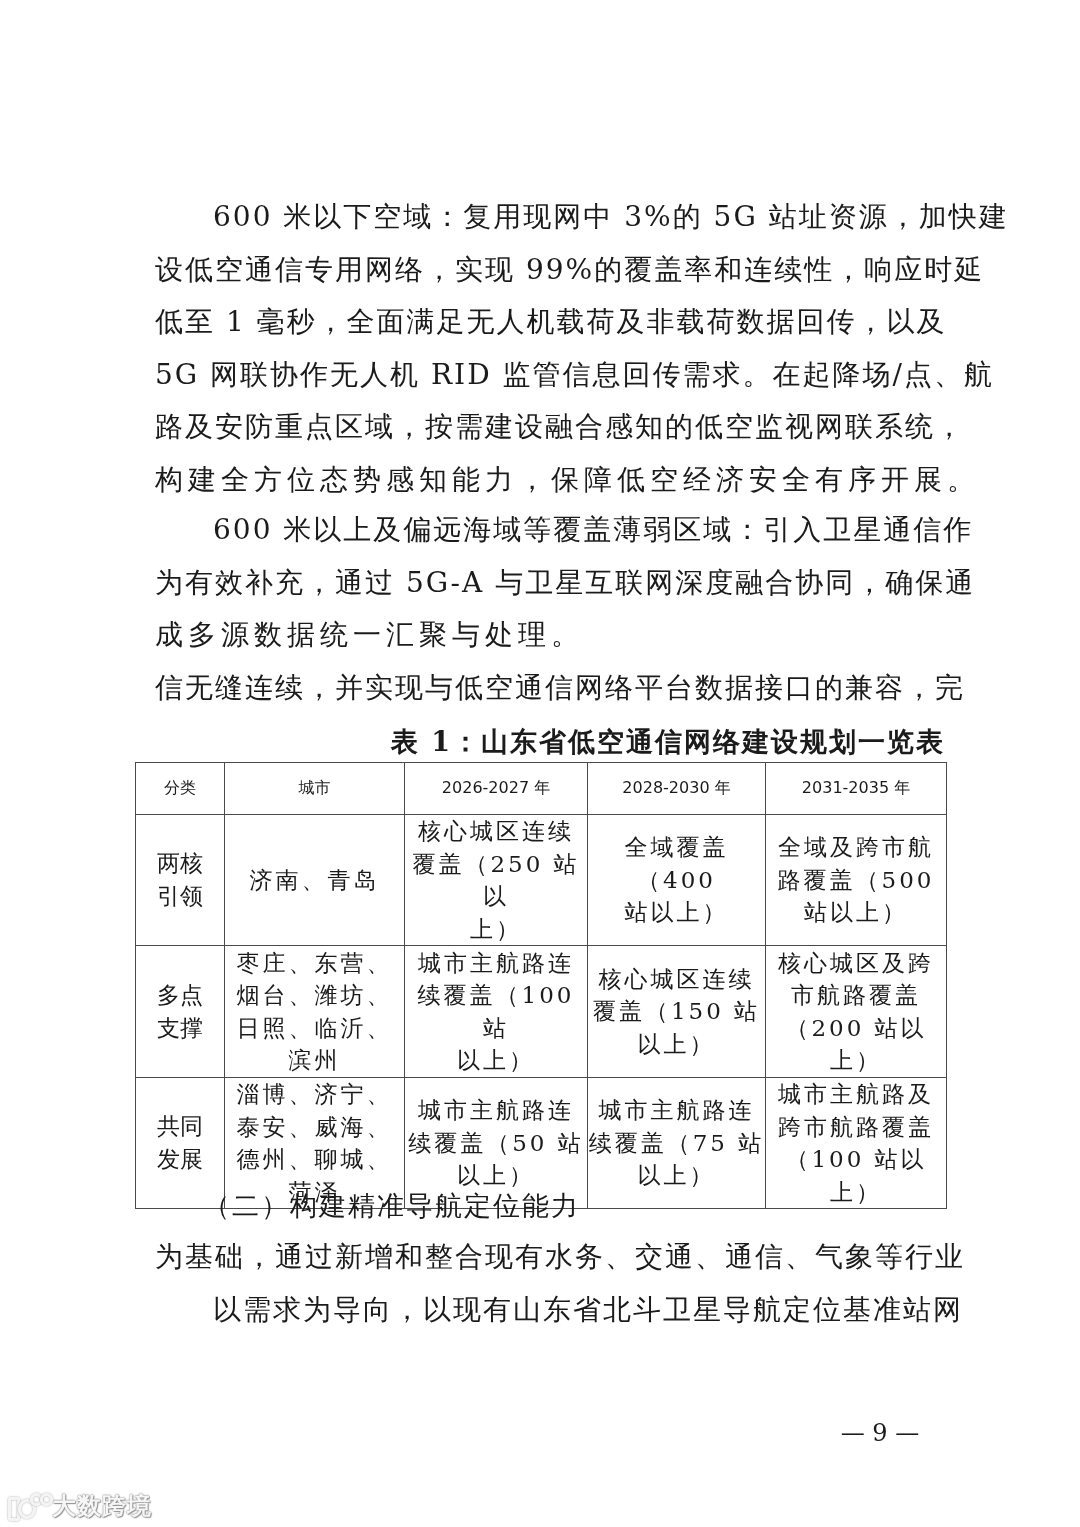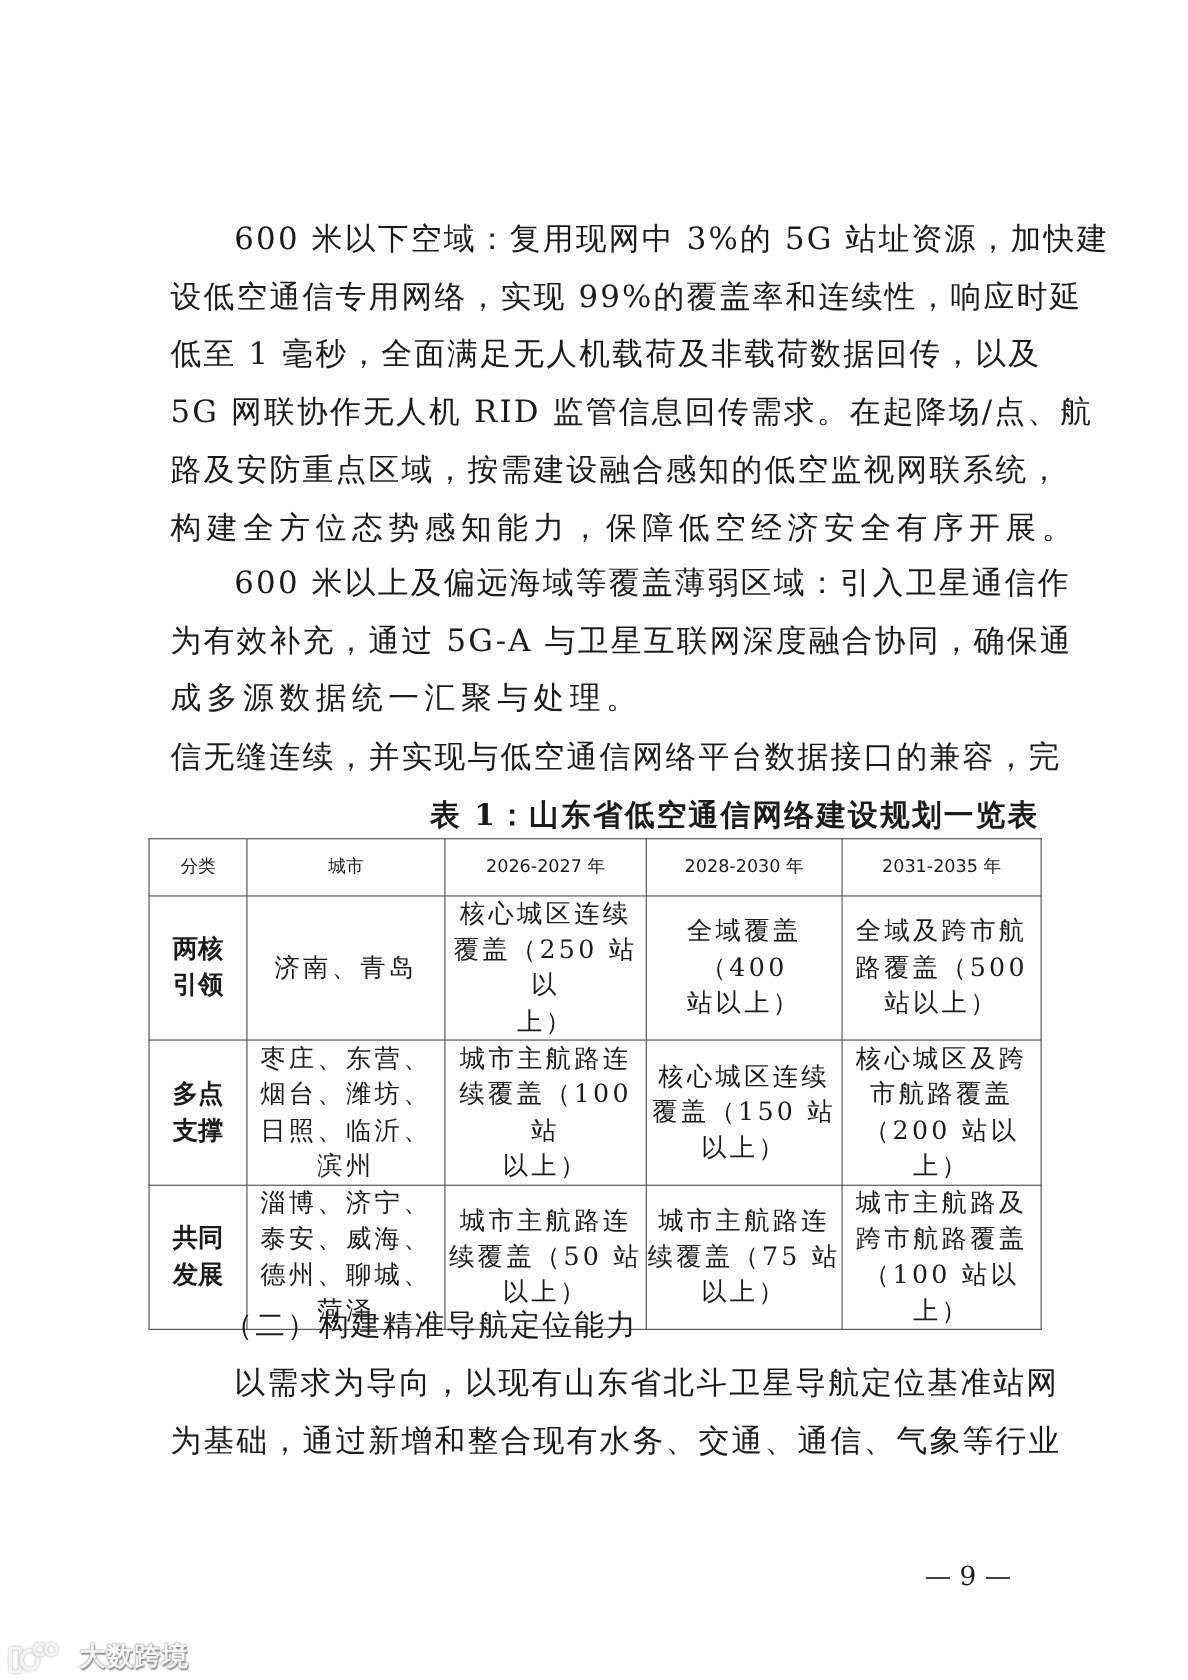--- a/index.html
+++ b/index.html
@@ -15,31 +15,31 @@
 
   .caption { position: absolute; left: 135px; width: 810px; top: 722px; height: 40px;
              line-height: 40px; text-align: right; font-size: 27px; font-weight: bold; letter-spacing: 2px; }
 
   table.plan { position: absolute; left: 135px; top: 762px; width: 811px; border-collapse: collapse;
                table-layout: fixed; }
   table.plan td, table.plan th { border: 1.5px solid #4a4a4a; padding: 0; text-align: center;
                vertical-align: middle; }
   table.plan th { height: 51px; font-size: 16px; font-weight: normal; }
   .cell { white-space: pre-line; font-size: 23px; line-height: 32.5px; letter-spacing: 3px; }
-  .cat { white-space: pre-line; font-size: 23px; line-height: 33px; font-weight: bold; }
+  .cat { white-space: pre-line; font-size: 23px; line-height: 33px; font-weight: normal; }
   .r1 { height: 98px; } .r2 { height: 132px; } .r3 { height: 131px; }
 
   .heading { position: absolute; left: 203px; top: 1186px; height: 40px; line-height: 40px;
              font-size: 27px; letter-spacing: 2px; }
 
   .pagenum { position: absolute; left: 830px; top: 1418px; width: 100px; height: 30px; line-height: 30px;
              font-size: 24px; text-align: center; }
 
   .watermark { position: absolute; left: 8px; top: 1490px; height: 32px; display: flex; align-items: center;
-               gap: 22px; }
+               gap: 2px; }
   .wm-logo { width: 42px; height: 26px; position: relative; }
   .wm-logo span { position: absolute; border: 3px solid #f4f4f4; border-radius: 50%;
                   box-shadow: 0 0 2px #9a9a9a, inset 0 0 2px #9a9a9a; }
   .wm-text { font-size: 24px; font-weight: bold; color: #f6f6f6; letter-spacing: 1px;
              text-shadow: 0 0 1px #8a8a8a, 0 0 2px #8a8a8a, 1px 1px 1px #9a9a9a; }
 </style>
 </head>
 <body>
 
 <div class="para serif" style="top:191px;">
@@ -154,22 +154,22 @@
 跨市航路覆盖
 （100 站以上）</div>
         </td>
     </tr>
   </tbody>
 </table>
 
 <div class="heading serif">（二）构建精准导航定位能力</div>
 
 <div class="para serif" style="top:1231px;">
+  <div class="line">为基础，通过新增和整合现有水务、交通、通信、气象等行业</div>
   <div class="line indent">以需求为导向，以现有山东省北斗卫星导航定位基准站网</div>
-  <div class="line">为基础，通过新增和整合现有水务、交通、通信、气象等行业</div>
 </div>
 
 <div class="pagenum serif">— 9 —</div>
 
 <div class="watermark">
   <div class="wm-logo">
     <span style="left:0; top:4px; width:6px; height:18px; border-radius:3px;"></span>
     <span style="left:10px; top:6px; width:12px; height:14px;"></span>
     <span style="left:22px; top:0; width:7px; height:7px;"></span>
     <span style="left:32px; top:0; width:7px; height:7px;"></span>

